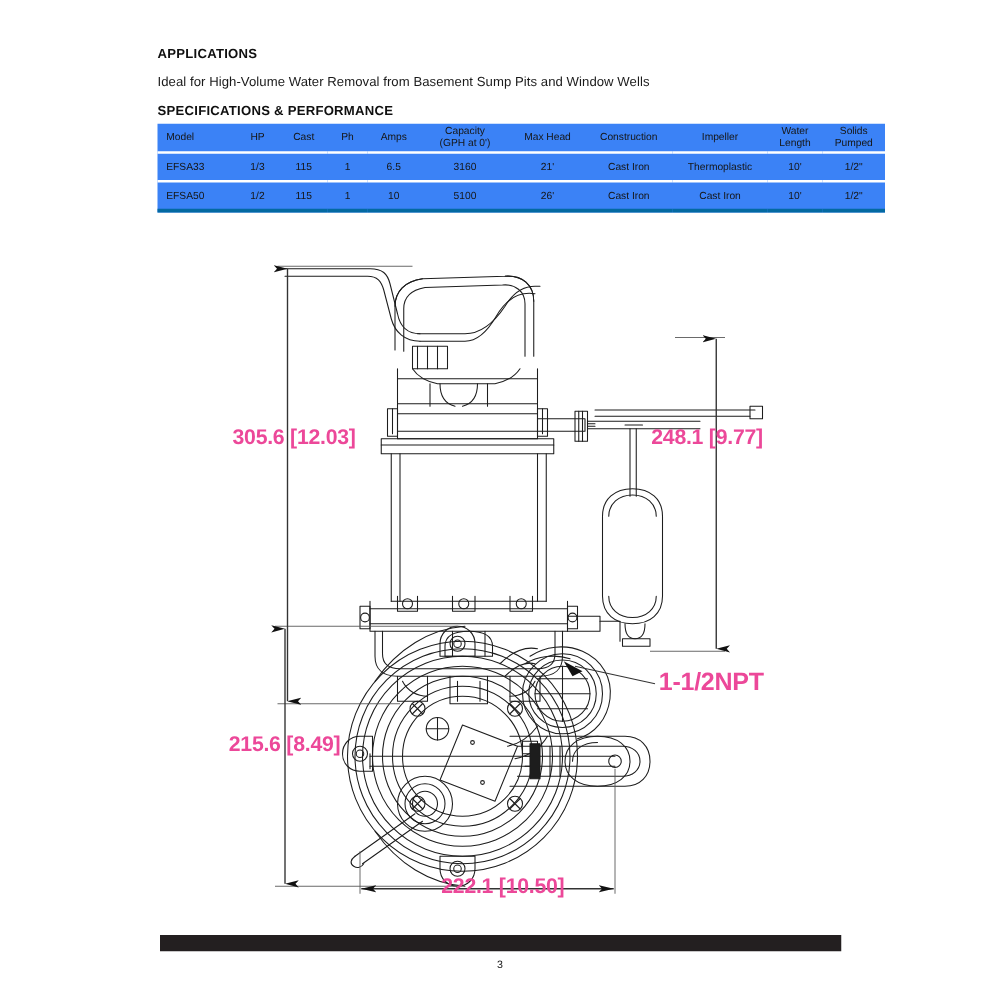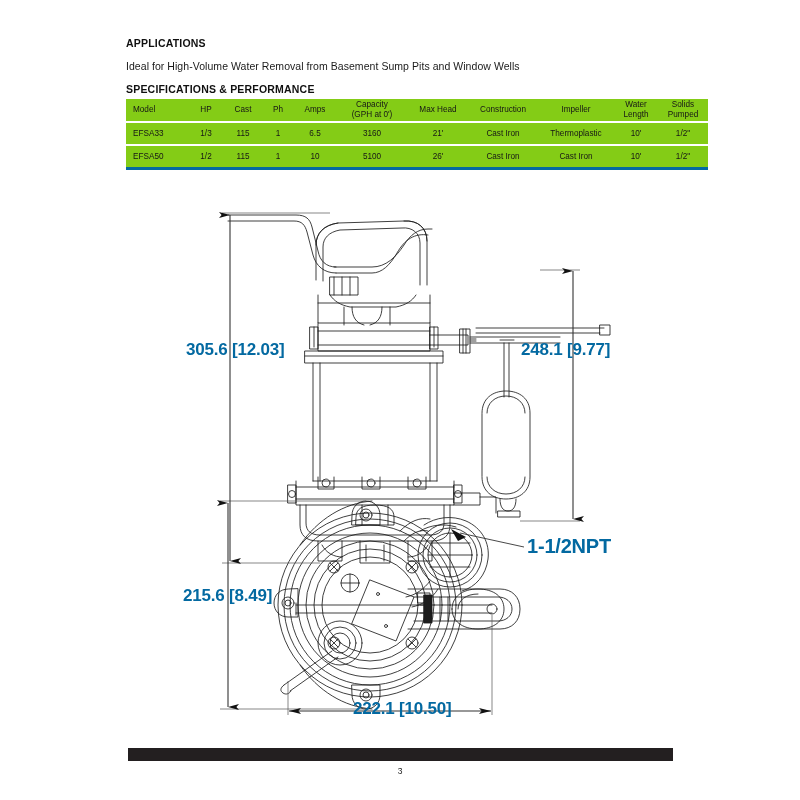--- a/index.html
+++ b/index.html
@@ -39,21 +39,21 @@
   }
   #specs-heading { left: 126px; top: 83px; }
 
   
   #spec-table {
     position: absolute;
     left: 126px;
     top: 99px;
     width: 548px;
     border-collapse: collapse;
-    background: #84cc16;
+    background: #3b82f6;
     table-layout: fixed;
   }
   #spec-table th, #spec-table td {
     font-size: 8.2px;
     font-weight: normal;
     text-align: center;
     padding: 0;
     color: #161616;
     line-height: 1.18;
   }
@@ -82,21 +82,21 @@
     left: 0; top: 185px;
     width: 800px; height: 560px;
   }
   #drawing-svg { display: block; }
 
   
   .dim-text {
     position: absolute;
     font-size: 17px;
     font-weight: bold;
-    color: #0369a1;
+    color: #ec4899;
     letter-spacing: -0.2px;
     white-space: nowrap;
   }
   #dim-height-text  { left: 186px; top: 340px; }
   #dim-float-text   { left: 521px; top: 340px; }
   #dim-width-text   { left: 183px; top: 576px; margin-top: 10px; }
   #dim-depth-text   { left: 353px;  top: 699px; }
   #callout-npt-text { left: 527px; top: 535px; font-size: 20px; }
 
   

